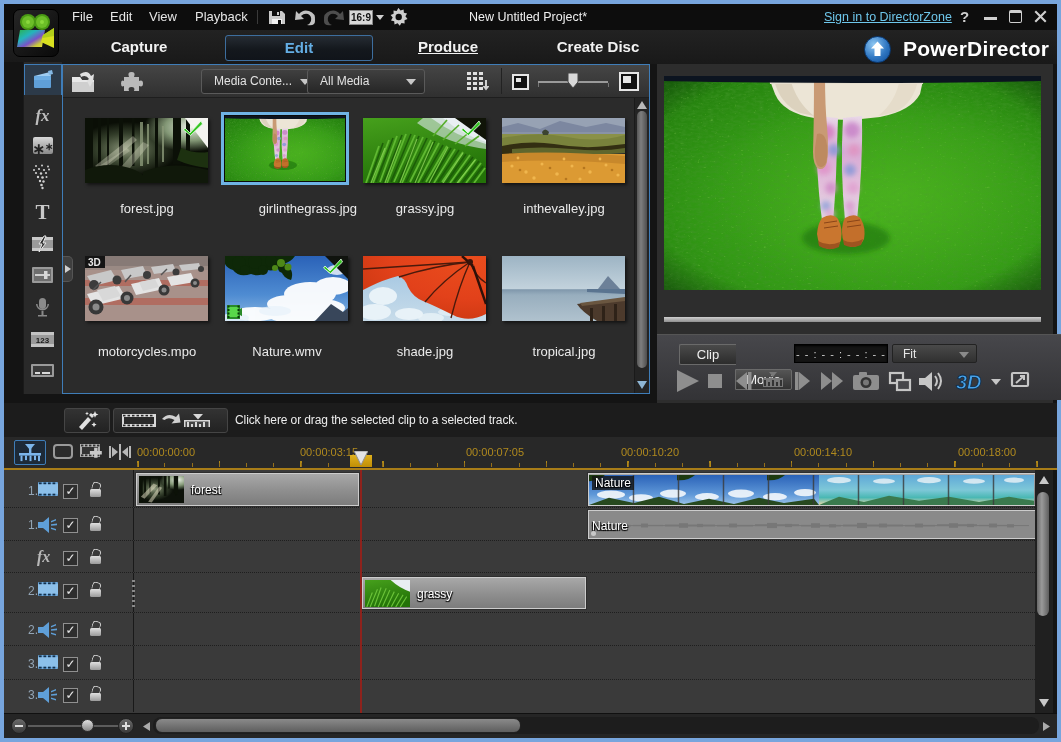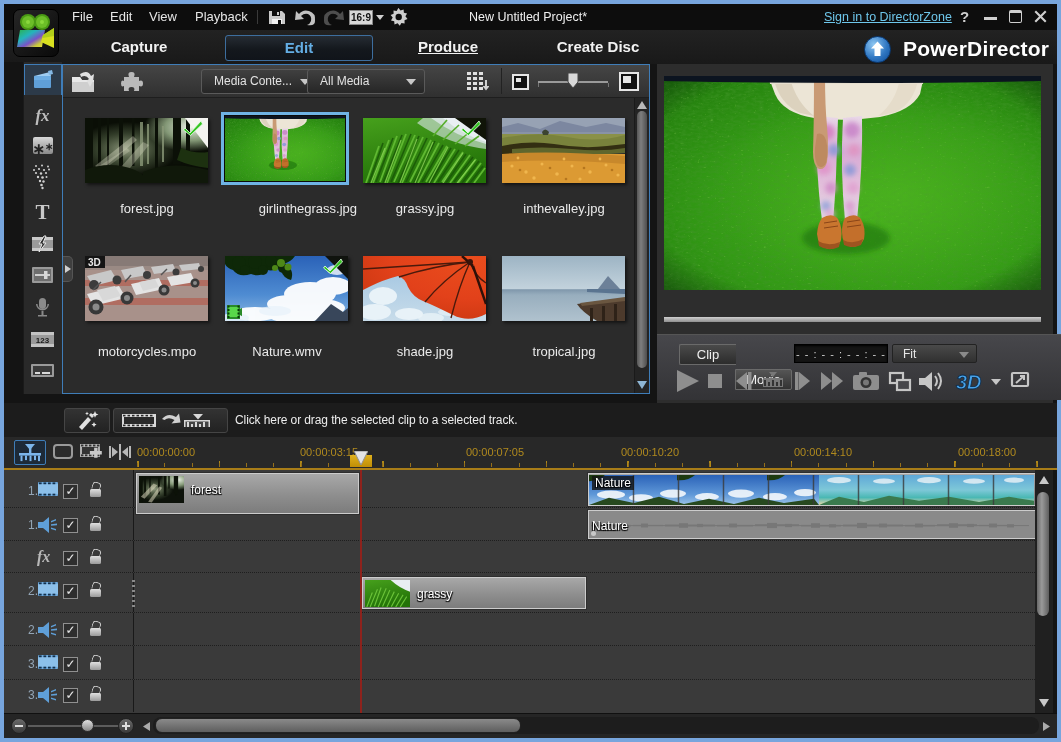--- a/index.html
+++ b/index.html
@@ -941,21 +941,21 @@
               <path d="M14 5 L19 3 L19 4.6 L14 6.6 Z"></path>
               <path d="M14 8.2 L20 7.6 L20 9.2 L14 9.8 Z"></path>
               <path d="M14 11.4 L19 13 L19 14.6 L14 13 Z"></path>
             </g>
           </svg>
           <span class="chk" style="top:8px;">✓</span>
           <span class="lock" style="top:6px;"></span>
         </div>
     </div>
 
-    <div class="clip" style="left:132px;top:3px;width:223px;height:41px;box-sizing:border-box;">
+    <div class="clip" style="left:132px;top:3px;width:223px;height:33px;box-sizing:border-box;">
       <svg style="position:absolute;left:2px;top:2px;" width="45" height="27" viewBox="0 0 123 65" preserveAspectRatio="none">
           <rect width="123" height="65" fill="#0d120a"></rect>
           <rect width="123" height="65" fill="url(#fgl)"></rect>
           <rect width="123" height="65" fill="url(#fgm)"></rect>
           <g fill="#0c1208">
             <rect x="0" y="0" width="10" height="65"></rect>
             <rect x="14" y="0" width="5" height="50"></rect>
             <rect x="28" y="0" width="4" height="42"></rect>
             <rect x="52" y="0" width="5" height="45"></rect>
             <rect x="68" y="0" width="7" height="48"></rect>

